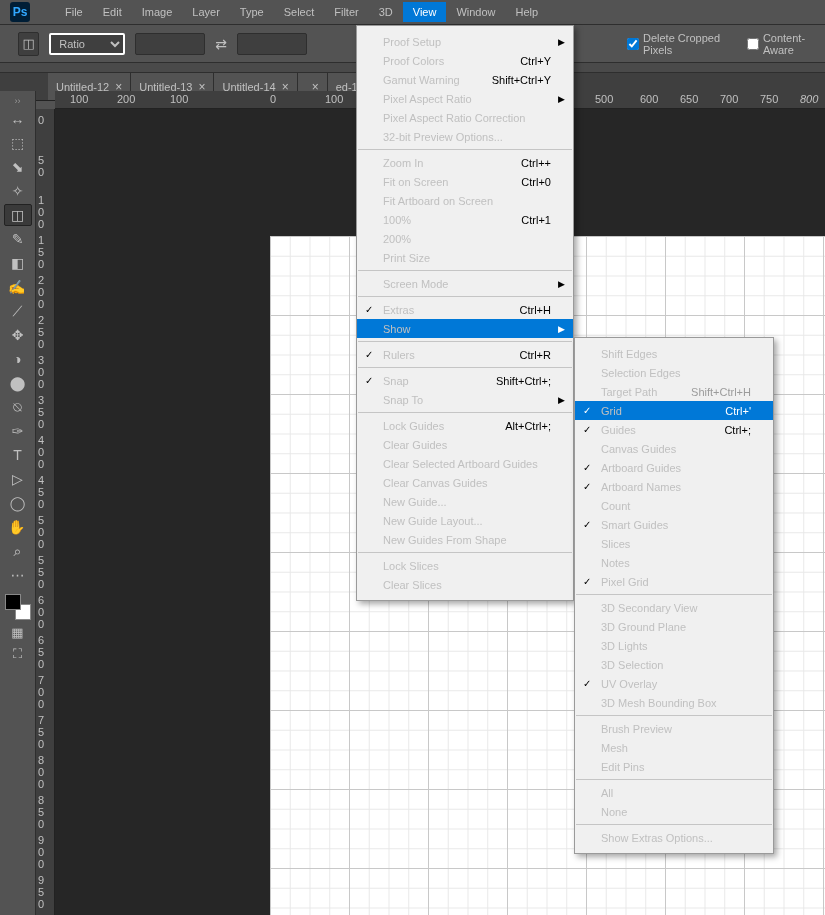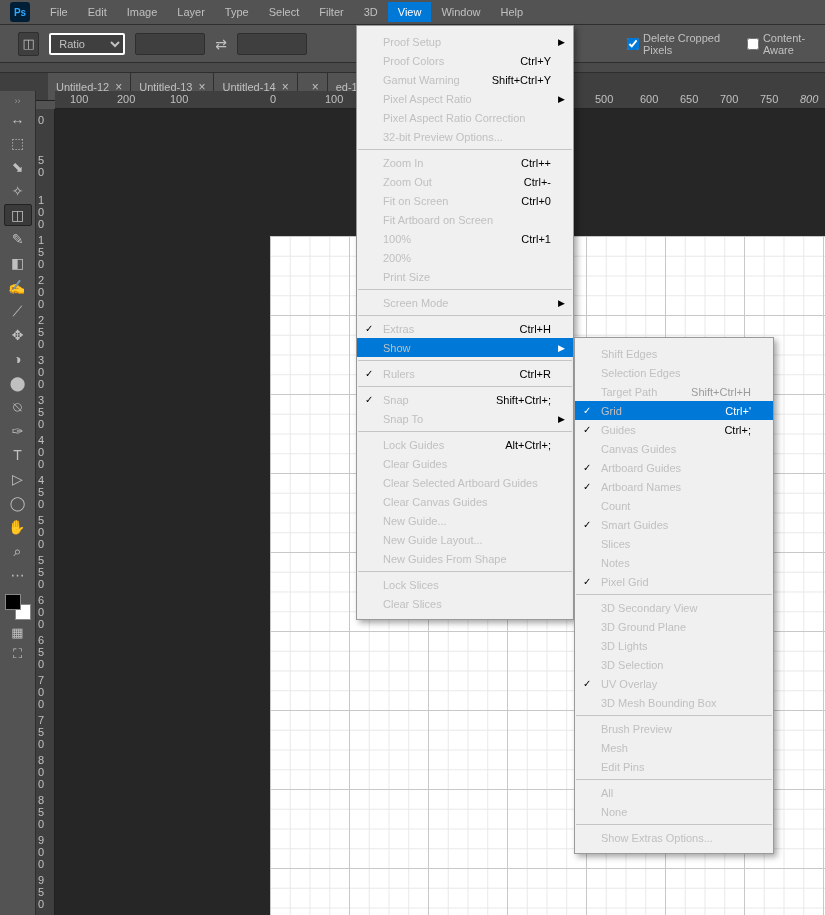--- a/index.html
+++ b/index.html
@@ -1,20 +1,20 @@
 <!DOCTYPE html>
 <html><head>
 <meta charset="utf-8">
 <style>
 * { margin: 0; padding: 0; box-sizing: border-box; font-family: "Segoe UI", Tahoma, sans-serif; font-size: 11px; color: #c0c0c0; user-select: none; }
 body { width: 825px; height: 915px; background: #535353; overflow: hidden; position: relative; }
 
 
 .menubar { height: 25px; background: #535353; display: flex; align-items: center; padding-left: 10px; border-bottom: 1px solid #2e2e2e; }
-.menubar .logo { width: 20px; height: 20px; background: #001e36; border-radius: 3px; display: flex; align-items: center; justify-content: center; font-weight: bold; font-size: 10px; color: #31a8ff; margin-right: 10px; }
+.menubar .logo { width: 20px; height: 20px; background: #001e36; border-radius: 3px; display: flex; align-items: center; justify-content: center; font-weight: bold; font-size: 12px; color: #31a8ff; margin-right: 25px; }
 .menubar .item { padding: 4px 10px; cursor: pointer; }
 .menubar .item.open { background: #0078d7; color: #fff; }
 
 
 .options { height: 38px; background: #535353; display: flex; align-items: center; padding-left: 18px; gap: 10px; border-bottom: 1px solid #2e2e2e; }
 .options .icon-box { width: 24px; height: 24px; background: #3f3f3f; border: 1px solid #2e2e2e; border-radius: 2px; display: flex; align-items: center; justify-content: center; font-size: 13px; }
 .options select { background: #3f3f3f; border: 2px solid #ffffff; color: #c0c0c0; height: 22px; width: 85px; padding: 0 4px; border-radius: 2px; }
 .options input { background: #3f3f3f; border: 1px solid #2e2e2e; color: #c0c0c0; height: 22px; width: 70px; padding: 0 4px; border-radius: 2px; }
 .options .swap { font-size: 14px; }
 .options .chklabel { display: flex; align-items:center; gap:4px; }
@@ -232,24 +232,20 @@
     </div>
     <div class="row disabled">
       <span>32-bit Preview Options...</span>
     </div>
     <div class="sep"></div>
     <div class="row">
       <span>Zoom In</span>
       <span class="shortcut">Ctrl++</span>
     </div>
     <div class="row">
-      <span>Zoom Out</span>
-      <span class="shortcut">Ctrl+-</span>
-    </div>
-    <div class="row">
       <span>Fit on Screen</span>
       <span class="shortcut">Ctrl+0</span>
     </div>
     <div class="row disabled">
       <span>Fit Artboard on Screen</span>
     </div>
     <div class="row">
       <span>100%</span>
       <span class="shortcut">Ctrl+1</span>
     </div>

